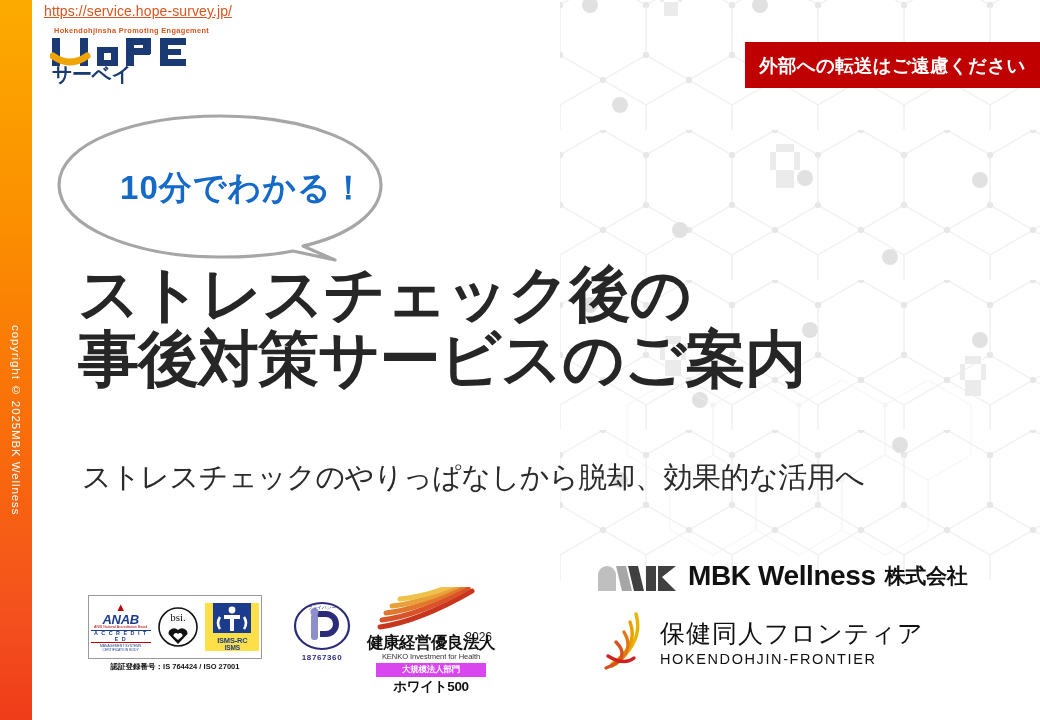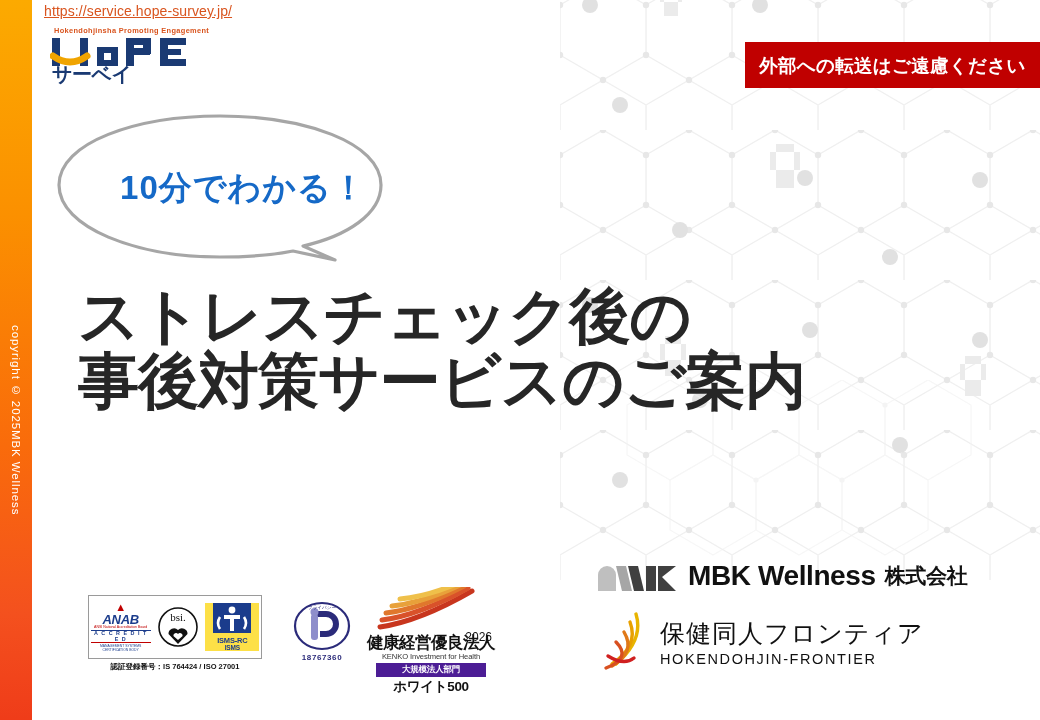--- a/index.html
+++ b/index.html
@@ -70,21 +70,20 @@
     position:absolute;left:58px;top:56px;width:300px;text-align:center;
     font-size:33px;font-weight:bold;color:#1569C7;letter-spacing:1px;
     white-space:nowrap;
   }
 
   
   #title{
     position:absolute;left:78px;top:262px;width:900px;
     color:#262626;font-weight:bold;font-size:61px;line-height:1.06;
     letter-spacing:-1px;
-    margin-top:22px;
   }
   #title .line{display:block;white-space:nowrap;}
   #subtitle{
     position:absolute;left:82px;top:458px;width:900px;
     color:#2b2b2b;font-size:29px;letter-spacing:-.5px;white-space:nowrap;
   }
 
   
   #badges{position:absolute;left:88px;top:592px;height:98px;}
 
@@ -112,21 +111,21 @@
 
   .pmark{position:absolute;left:196px;top:8px;width:76px;text-align:center;}
   .pmark svg{display:block;margin:0 auto;}
   .pmark-num{font-size:8px;font-weight:bold;color:#2B2B7A;letter-spacing:.6px;margin-top:1px;}
 
   .kenko{position:absolute;left:278px;top:-5px;width:130px;text-align:center;}
   .kenko svg{display:block;margin:0 auto;}
   .kenko-year{position:absolute;right:4px;top:43px;font-size:12px;font-weight:normal;color:#111;padding-left:12px;}
   .kenko-jp{font-size:16.5px;font-weight:bold;color:#111;letter-spacing:-.5px;line-height:1.05;margin-top:1px;}
   .kenko-en{font-size:7.6px;color:#333;letter-spacing:-.1px;margin-top:1px;}
-  .kenko-band{background:#4c1d95;color:#fff;font-size:8.5px;font-weight:bold;margin:2px 10px 0;padding:1px 4px;letter-spacing:-.2px;}
+  .kenko-band{background:#d946ef;color:#fff;font-size:8.5px;font-weight:bold;margin:2px 10px 0;padding:1px 4px;letter-spacing:-.2px;}
   .kenko-white{font-size:13.5px;font-weight:bold;color:#111;letter-spacing:-.3px;margin-top:1px;}
 
   
   #mbk-logo{position:absolute;left:598px;top:560px;display:flex;align-items:center;}
   #mbk-mark svg{display:block;}
   #mbk-name{font-size:28px;font-weight:bold;color:#111;letter-spacing:-.4px;margin-left:12px;white-space:nowrap;}
   #mbk-kk{font-size:21px;font-weight:bold;color:#111;margin-left:9px;letter-spacing:-.3px;white-space:nowrap;}
 
   #hdf-logo{position:absolute;left:600px;top:612px;display:flex;align-items:center;}
   #hdf-mark svg{display:block;}
@@ -247,20 +246,21 @@
                C 102 147 24 118 24 75
                C 24 32 102 6 185 6 Z" fill="#FFFFFF" stroke="#A6A6A6" stroke-width="3.2" stroke-linejoin="round"></path>
     </svg>
     <div id="bubble-text">10分でわかる！</div>
   </div>
 
   <div id="title">
     <span class="line">ストレスチェック後の</span>
     <span class="line">事後対策サービスのご案内</span>
   </div>
+  <div id="subtitle">ストレスチェックのやりっぱなしから脱却、効果的な活用へ</div>
 
   <div id="badges">
 
     <div class="isms-box">
       <div class="anab">
         <div class="anab-flame">▲</div>
         <div class="anab-name">ANAB</div>
         <div class="anab-sub1">ANSI National Accreditation Board</div>
         <div class="anab-acc">A C C R E D I T E D</div>
         <div class="anab-sub2">MANAGEMENT SYSTEMS CERTIFICATION BODY</div>

